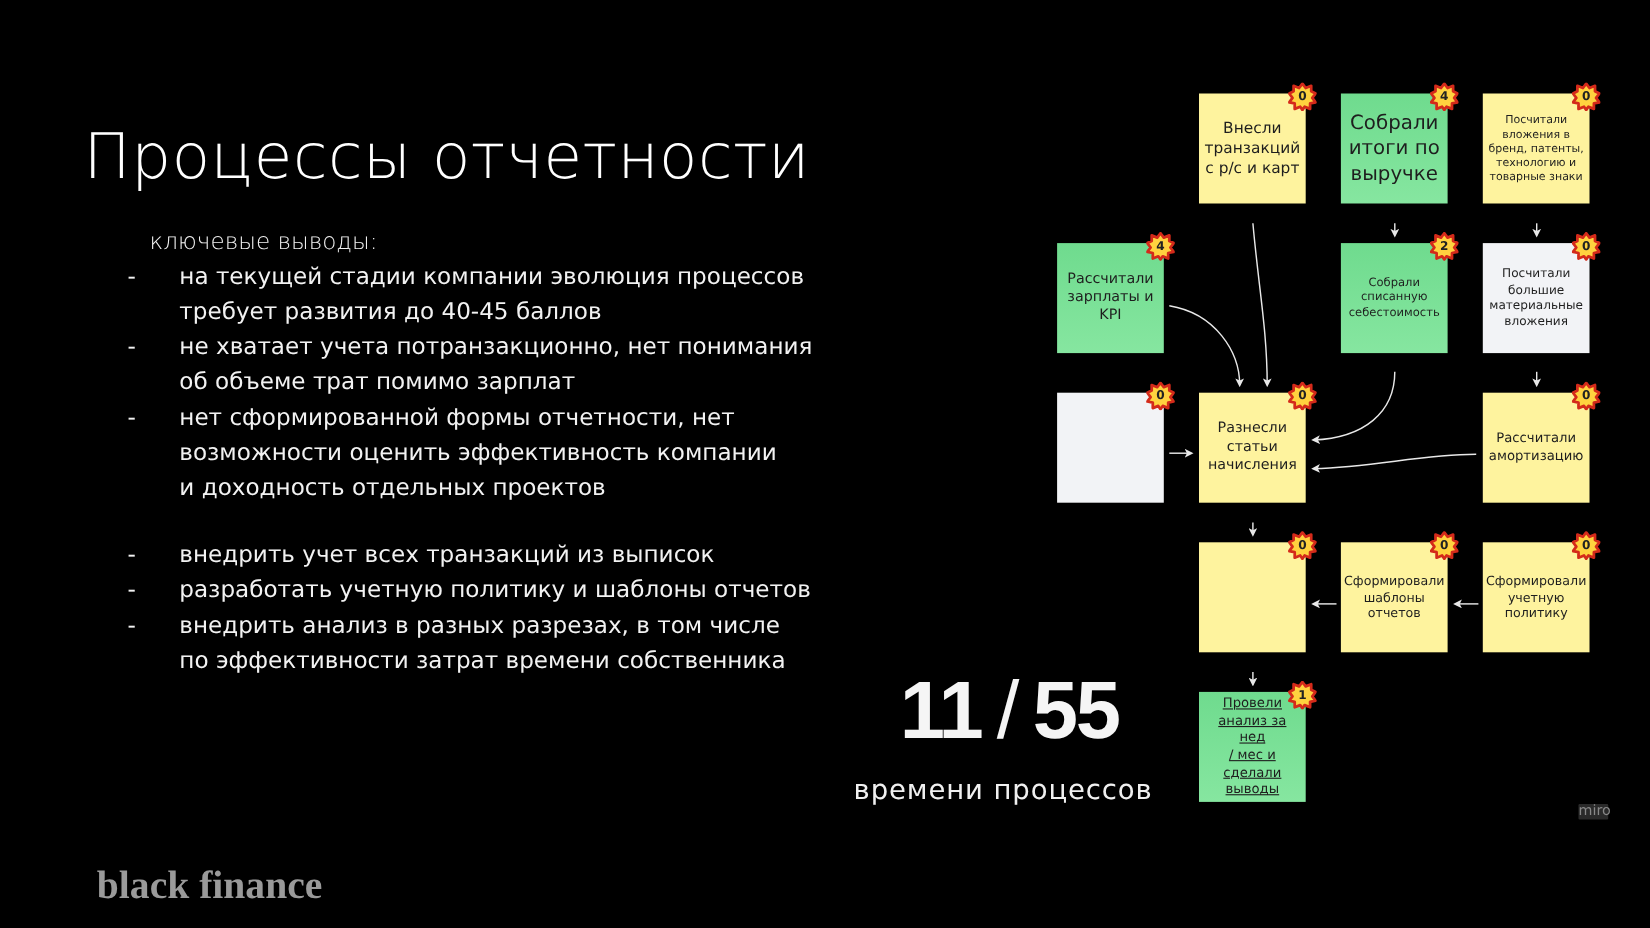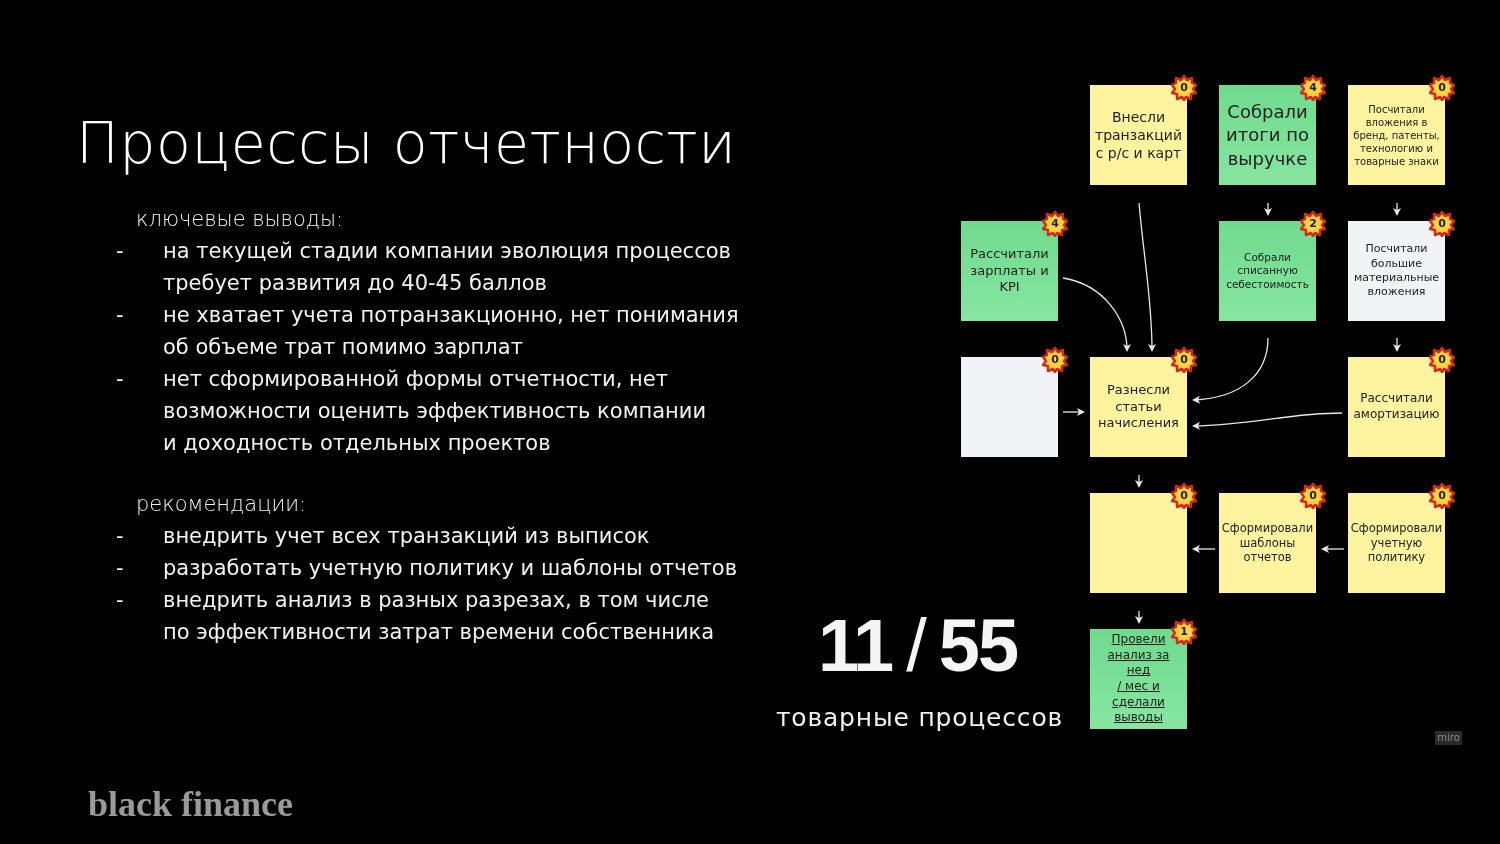--- a/index.html
+++ b/index.html
@@ -23,21 +23,21 @@
   .note { position: absolute; width: 97px; height: 100px; display: flex; align-items: center; justify-content: center; text-align: center; color: #1e1e1e; padding: 4px; line-height: 1.3; }
   .note.yellow { background: #fef39e; }
   .note.green { background: linear-gradient(#6fdb8e, #86e6a0); }
   .note.white { background: #f2f3f6; }
   .note .lbl { white-space: pre-line; }
   .badge { position: absolute; right: -10px; top: -10px; width: 26px; height: 26px; }
   .badge svg { position: absolute; left: 0; top: 0; }
   .badge .num { position: absolute; left: 0; top: 0; width: 26px; height: 26px; line-height: 26px; text-align: center; font-size: 11px; font-weight: 700; color: #222; }
 
   .arrows { position: absolute; left: 0; top: 0; }
-  .miro { position: absolute; left: 1435px; top: 731px; width: 27px; height: 14px; background: #2a2a2a; color: #888; font-size: 10px; line-height: 14px; text-align: center; border-radius: 1px; }
+  .miro { position: absolute; left: 1435px; top: 731px; width: 27px; height: 14px; background: #2a2a2a; color: #888; font-size: 13px; line-height: 14px; text-align: center; border-radius: 1px; }
 </style>
 </head>
 <body>
 
 <div class="title">Процессы отчетности</div>
 
 <div class="section" style="top:203px;">
   <div class="head">ключевые выводы:</div>
   <div class="item">
     <span class="dash">-</span>
@@ -51,40 +51,39 @@
   </div>
   <div class="item">
     <span class="dash">-</span>
     <span class="txt">нет сформированной формы отчетности, нет
 возможности оценить эффективность компании
 и доходность отдельных проектов</span>
   </div>
 </div>
 
 <div class="section" style="top:488px;">
-  <div class="head">рекомендации:</div>
   <div class="item">
     <span class="dash">-</span>
     <span class="txt">внедрить учет всех транзакций из выписок</span>
   </div>
   <div class="item">
     <span class="dash">-</span>
     <span class="txt">разработать учетную политику и шаблоны отчетов</span>
   </div>
   <div class="item">
     <span class="dash">-</span>
     <span class="txt">внедрить анализ в разных разрезах, в том числе
 по эффективности затрат времени собственника</span>
   </div>
 </div>
 
 <div class="score">
   <span>11</span><span class="slash">/</span><span>55</span>
 </div>
-<div class="score-label">товарные процессов</div>
+<div class="score-label">времени процессов</div>
 
 <div class="brand">black finance</div>
 
 <svg class="arrows" width="1500" height="844">
   <defs>
     <marker id="ah" markerWidth="8" markerHeight="8" refX="6" refY="4" orient="auto" markerUnits="userSpaceOnUse">
       <path d="M0,0 L8,4 L0,8 L2,4 Z" fill="#e8e8e8"></path>
     </marker>
   </defs>
   <g stroke="#e8e8e8" stroke-width="1.3" fill="none" marker-end="url(#ah)">

